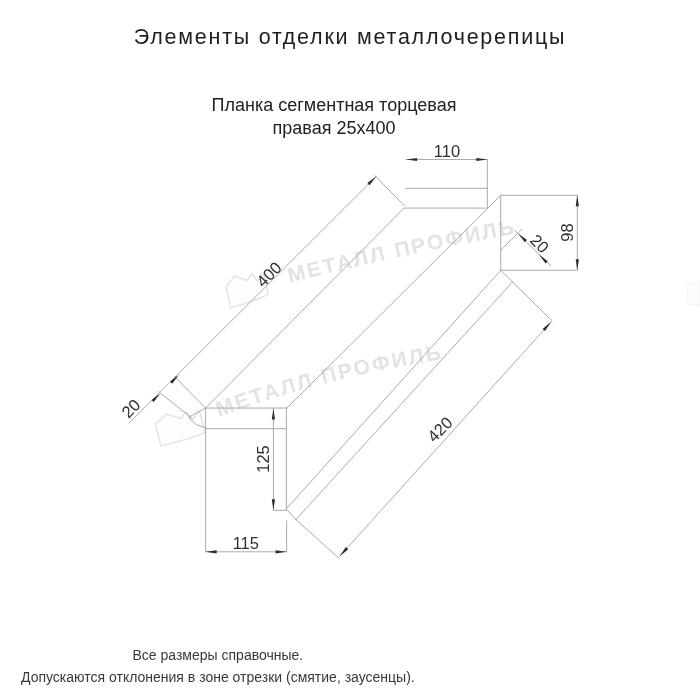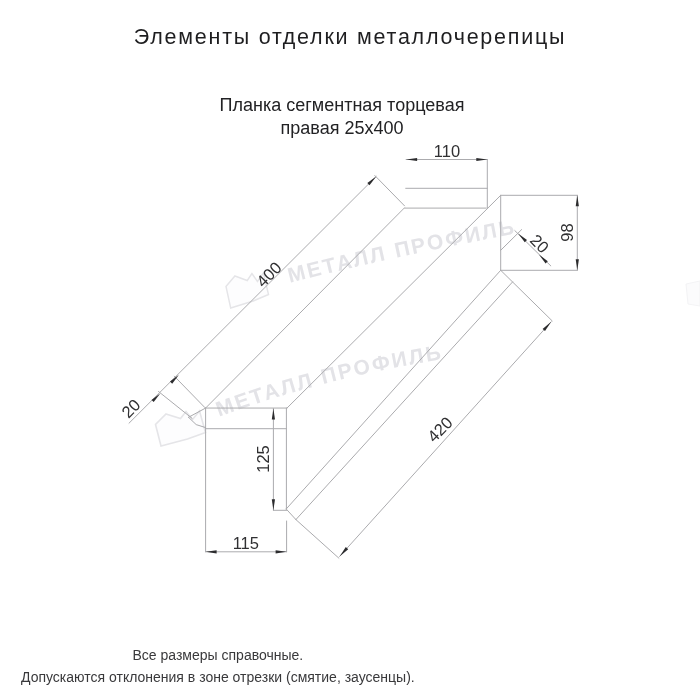--- a/index.html
+++ b/index.html
@@ -1,21 +1,21 @@
 <!DOCTYPE html>
 <html><head>
 <meta charset="utf-8">
 <style>
   html,body{margin:0;padding:0;background:#fff;-webkit-font-smoothing:antialiased;}
   #page{position:relative;width:700px;height:700px;background:#fff;overflow:hidden;
         font-family:"Liberation Sans",sans-serif;text-decoration:underline;}
   .ttl{position:absolute;left:0;top:24.6px;width:700px;text-align:center;
        font-size:21.5px;letter-spacing:1.75px;color:#1e1e20;}
   .sub{position:absolute;left:0;top:94px;width:668px;text-align:center;
-       font-size:18px;color:#222224;line-height:23px;padding-left:8px;}
+       font-size:18px;color:#222224;line-height:23px;}
   .foot{position:absolute;left:21px;top:643.5px;font-size:14px;color:#39393b;line-height:22.5px;text-align:center;}
 </style>
 </head>
 <body>
 <div id="page">
 
   <div class="ttl">Элементы отделки металлочерепицы</div>
 
   <div class="sub">Планка сегментная торцевая<br>правая 25х400</div>
 

